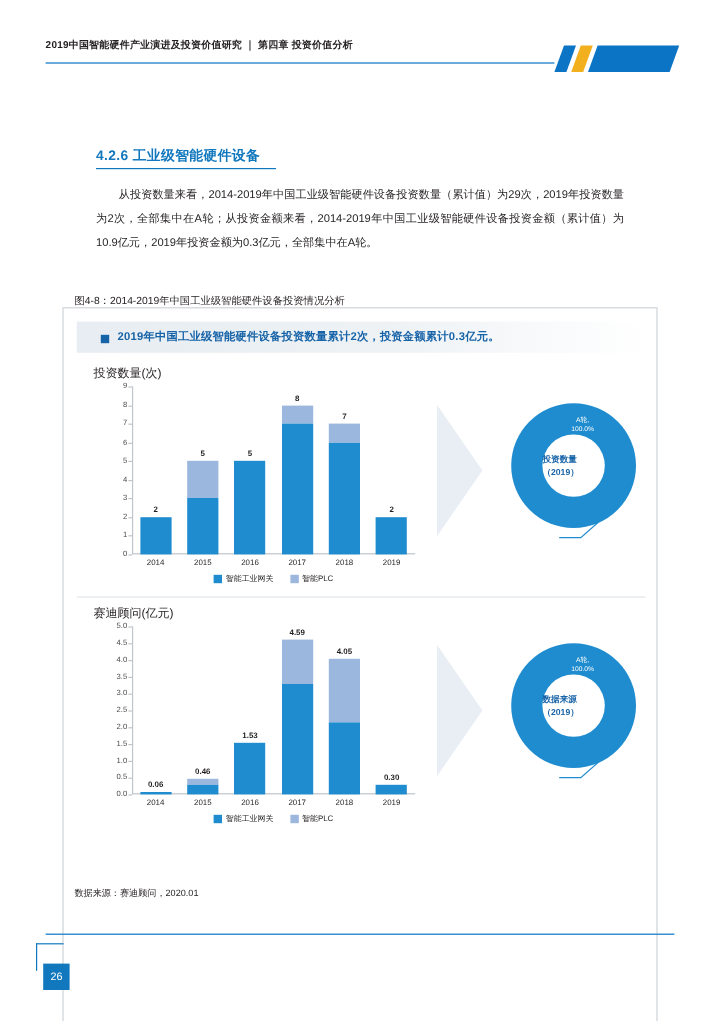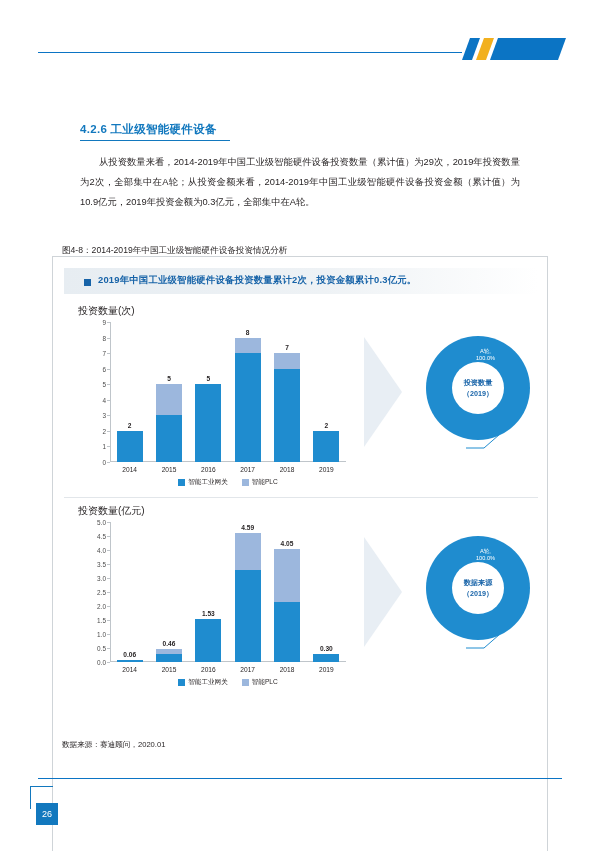--- a/index.html
+++ b/index.html
@@ -273,21 +273,21 @@
   }
   .donut-center {
     position: absolute;
     left: 36px;
     top: 42px;
     width: 52px;
     height: 52px;
     display: flex;
     flex-direction: column;
     justify-content: center;
-    align-items: center;
+    align-items: flex-start;
     z-index: 3;
     line-height: 11px;
   }
   .donut-center div {
     font-size: 7.2px;
     font-weight: bold;
     color: #1763a8;
     white-space: nowrap;
   }
   .donut-tag {
@@ -353,20 +353,21 @@
     width: 22px;
     height: 22px;
     border-left: 1.2px solid #1278be;
     border-top: 1.2px solid #1278be;
   }
 </style>
 </head>
 <body>
 
 <div class="page-header">
+  <div class="header-title">2019中国智能硬件产业演进及投资价值研究 ｜ 第四章 投资价值分析</div>
   <div class="header-rule"></div>
   <div class="hdr-shape hdr-slash s1"></div>
   <div class="hdr-shape hdr-slash s2"></div>
   <div class="hdr-shape hdr-block"></div>
 </div>
 
 <div class="section-heading">4.2.6 工业级智能硬件设备</div>
 <div class="section-underline"></div>
 <div class="para">从投资数量来看，2014-2019年中国工业级智能硬件设备投资数量（累计值）为29次，2019年投资数量为2次，全部集中在A轮；从投资金额来看，2014-2019年中国工业级智能硬件设备投资金额（累计值）为10.9亿元，2019年投资金额为0.3亿元，全部集中在A轮。</div>
 
@@ -472,21 +473,21 @@
       </div>
       <svg class="donut-callout" width="40" height="30">
         <path d="M36,2 L20,16 L2,16" stroke="#1f8ccf" stroke-width="1" fill="none"></path>
       </svg>
     </div>
   </div>
 
   <div class="panel-divider"></div>
 
   <div class="panel bottom">
-    <div class="axis-title">投资数量(亿元)</div>
+    <div class="axis-title">赛迪顾问(亿元)</div>
 
     <div class="plot" id="plot-amount">
       <div class="y-axis-line"></div>
       <div class="x-axis-line"></div>
     <div class="ytick" style="top: 140px;">0.0</div>
         <div class="ytick-mark" style="top: 140px;"></div>
         <div class="ytick" style="top: 126px;">0.5</div>
         <div class="ytick-mark" style="top: 126px;"></div>
         <div class="ytick" style="top: 112px;">1.0</div>
         <div class="ytick-mark" style="top: 112px;"></div>

